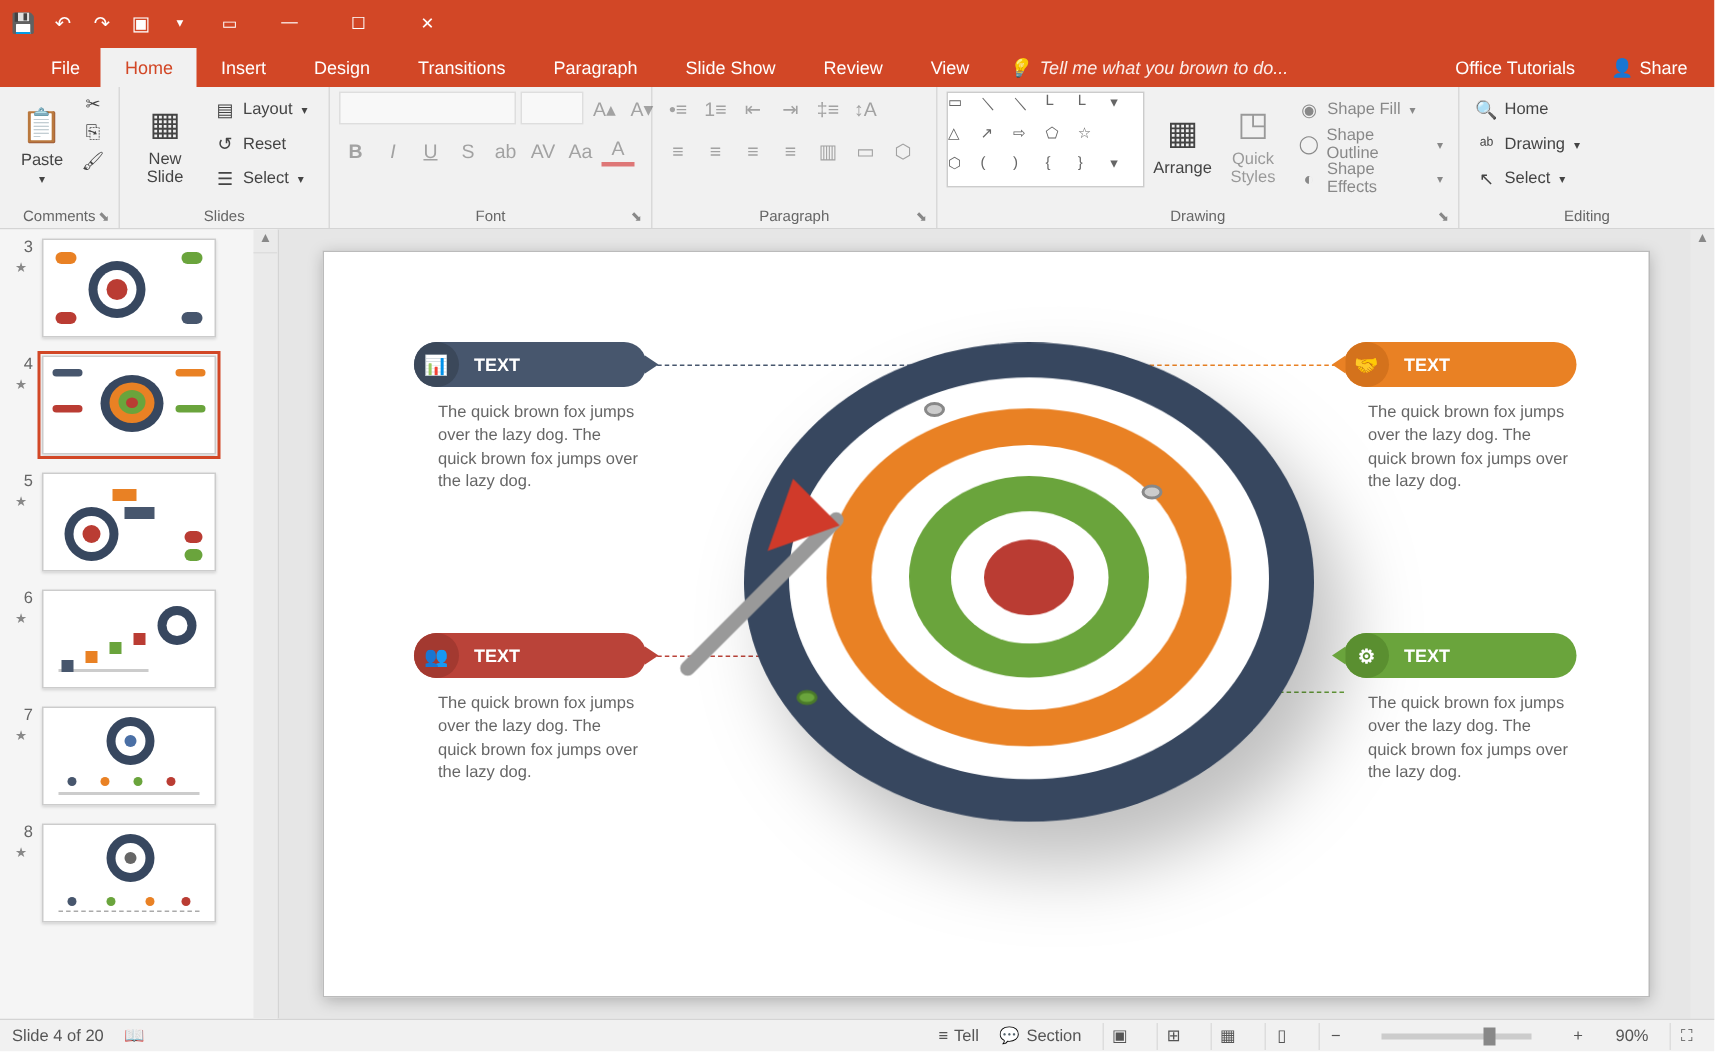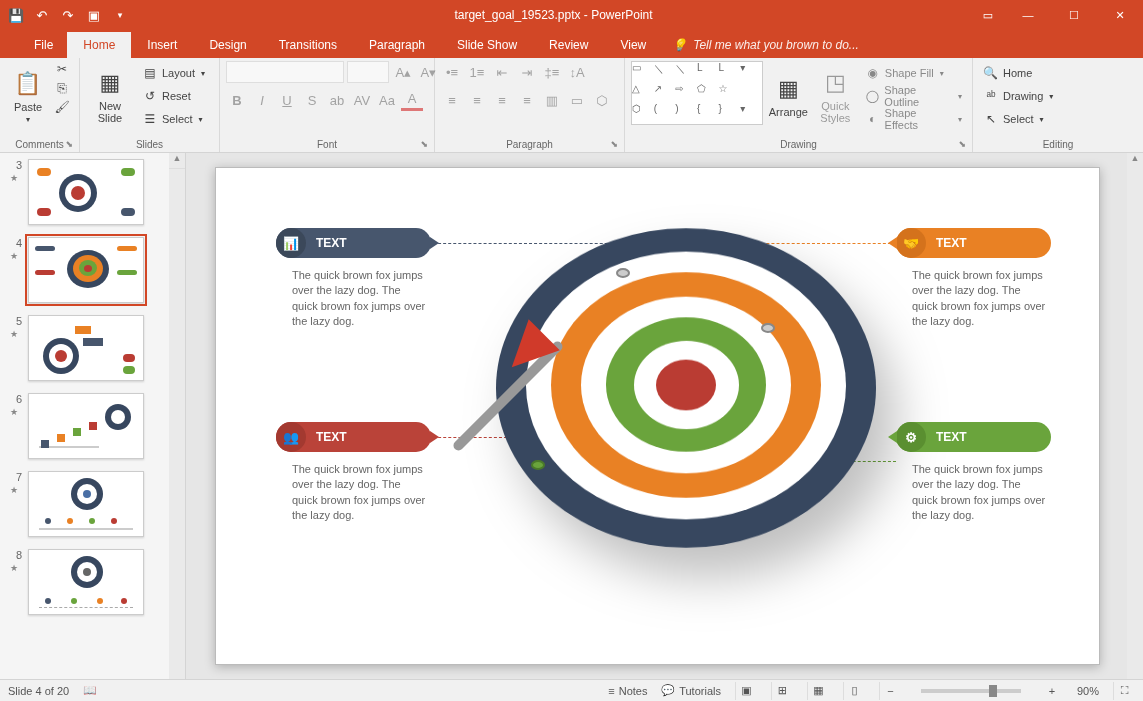--- a/index.html
+++ b/index.html
@@ -112,21 +112,20 @@
 <body>
 
 <div class="titlebar">
   <div class="titlebar-left">
     <span class="tb-icon">💾</span>
     <span class="tb-icon">↶</span>
     <span class="tb-icon">↷</span>
     <span class="tb-icon">▣</span>
     <span class="tb-icon" style="font-size:9px">▾</span>
   </div>
-  <div class="titlebar-center">target_goal_19523.pptx - PowerPoint</div>
   <div class="titlebar-right">
     <div class="winbtn ribbon-icon">▭</div>
     <div class="winbtn">—</div>
     <div class="winbtn">☐</div>
     <div class="winbtn">✕</div>
   </div>
 </div>
 
 <div class="tabrow">
   <div class="file">File</div>
@@ -136,20 +135,27 @@
   <div class="tab">Transitions</div>
   <div class="tab">Paragraph</div>
   <div class="tab">Slide Show</div>
   <div class="tab">Review</div>
   <div class="tab">View</div>
   <div class="tellme">
     <span>💡</span>
     <span>Tell me what you brown to do...</span>
   </div>
   <div class="spacer"></div>
+  <div class="right-tabs">
+    <div class="tab">Office Tutorials</div>
+    <div class="tab share">
+      <span>👤</span>
+      <span>Share</span>
+    </div>
+  </div>
 </div>
 
 <div class="ribbon">
 
   <div class="group" style="width:80px">
     <div class="group-body">
       <div class="bigbtn">
         <div class="ico">📋</div>
         <span>Paste</span>
         <span style="font-size:8px">▾</span>
@@ -482,25 +488,25 @@
     </div>
   </div>
 </div>
 
 <div class="statusbar">
   <span>Slide 4 of 20</span>
   <span>📖</span>
   <div class="spacer"></div>
   <div class="sbtn">
       <span>≡</span>
-      <span>Notes</span>
+      <span>Tell</span>
     </div>
   <div class="sbtn">
       <span>💬</span>
-      <span>Tutorials</span>
+      <span>Section</span>
     </div>
   <div class="viewbtn">▣</div>
   <div class="viewbtn">⊞</div>
   <div class="viewbtn">▦</div>
   <div class="viewbtn">▯</div>
   <div class="viewbtn">−</div>
   <div class="zoom-slider">
       <div class="thumb"></div>
     </div>
   <div class="viewbtn" style="border:none">+</div>

